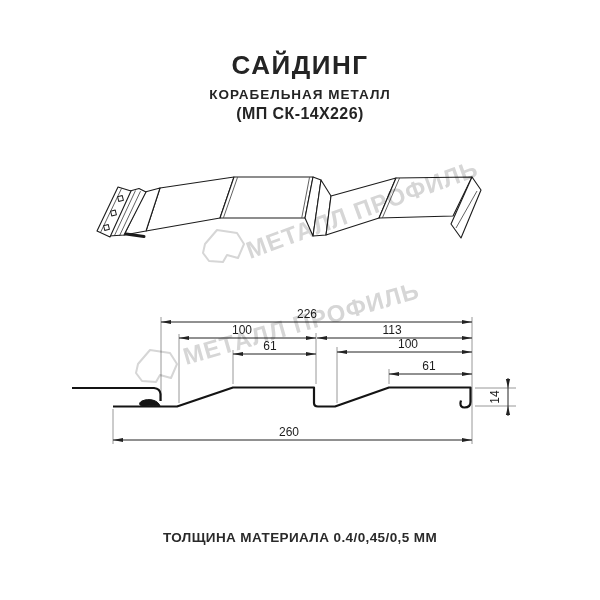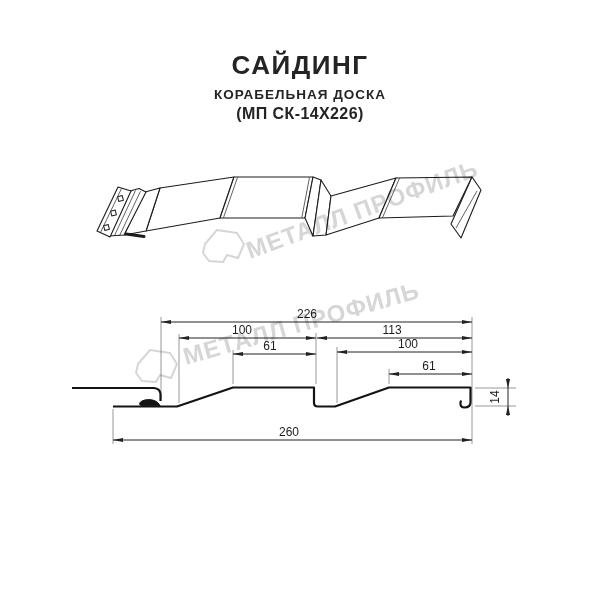--- a/index.html
+++ b/index.html
@@ -23,21 +23,21 @@
     font-size:24px;font-weight:700;letter-spacing:1px;fill:#d6d6d6;
   }
   .wm-group{mix-blend-mode:multiply;}
 </style>
 </head>
 <body>
 
 <div class="stage">
 
   <div class="hdr title">САЙДИНГ</div>
-  <div class="hdr subtitle">КОРАБЕЛЬНАЯ ДОСКА</div>
+  <div class="hdr subtitle">КОРАБЕЛЬНАЯ МЕТАЛЛ</div>
   <div class="hdr model">(МП СК-14Х226)</div>
 
   <svg width="600" height="600" viewBox="0 0 600 600" style="position:absolute;left:0;top:0;">
 
     <defs>
       <marker id="aL" markerWidth="11" markerHeight="6" refX="0.5" refY="3" orient="0" markerUnits="userSpaceOnUse">
         <path d="M0.5,3 L10.5,1 L10.5,5 Z" fill="#222"></path>
       </marker>
       <marker id="aR" markerWidth="11" markerHeight="6" refX="10.5" refY="3" orient="0" markerUnits="userSpaceOnUse">
         <path d="M10.5,3 L0.5,1 L0.5,5 Z" fill="#222"></path>
@@ -129,13 +129,14 @@
     <g class="wm-group">
       <path d="M8,16 L20,2 L40,5 L47,16 L41,30 L30,27 L26,34 L12,33 L6,25 Z" transform="translate(197,228)" fill="none" stroke="#d6d6d6" stroke-width="2" stroke-linejoin="round"></path>
       <text class="wm" transform="translate(250,259) rotate(-20)">МЕТАЛЛ ПРОФИЛЬ</text>
     </g>
     <g class="wm-group">
       <path d="M8,16 L20,2 L40,5 L47,16 L41,30 L30,27 L26,34 L12,33 L6,25 Z" transform="translate(130,348)" fill="none" stroke="#d6d6d6" stroke-width="2" stroke-linejoin="round"></path>
       <text class="wm" transform="translate(186,365) rotate(-16)">МЕТАЛЛ ПРОФИЛЬ</text>
     </g>
   </svg>
 
+  <div class="hdr footer">ТОЛЩИНА МАТЕРИАЛА 0.4/0,45/0,5 ММ</div>
 </div>
 
 </body></html>

